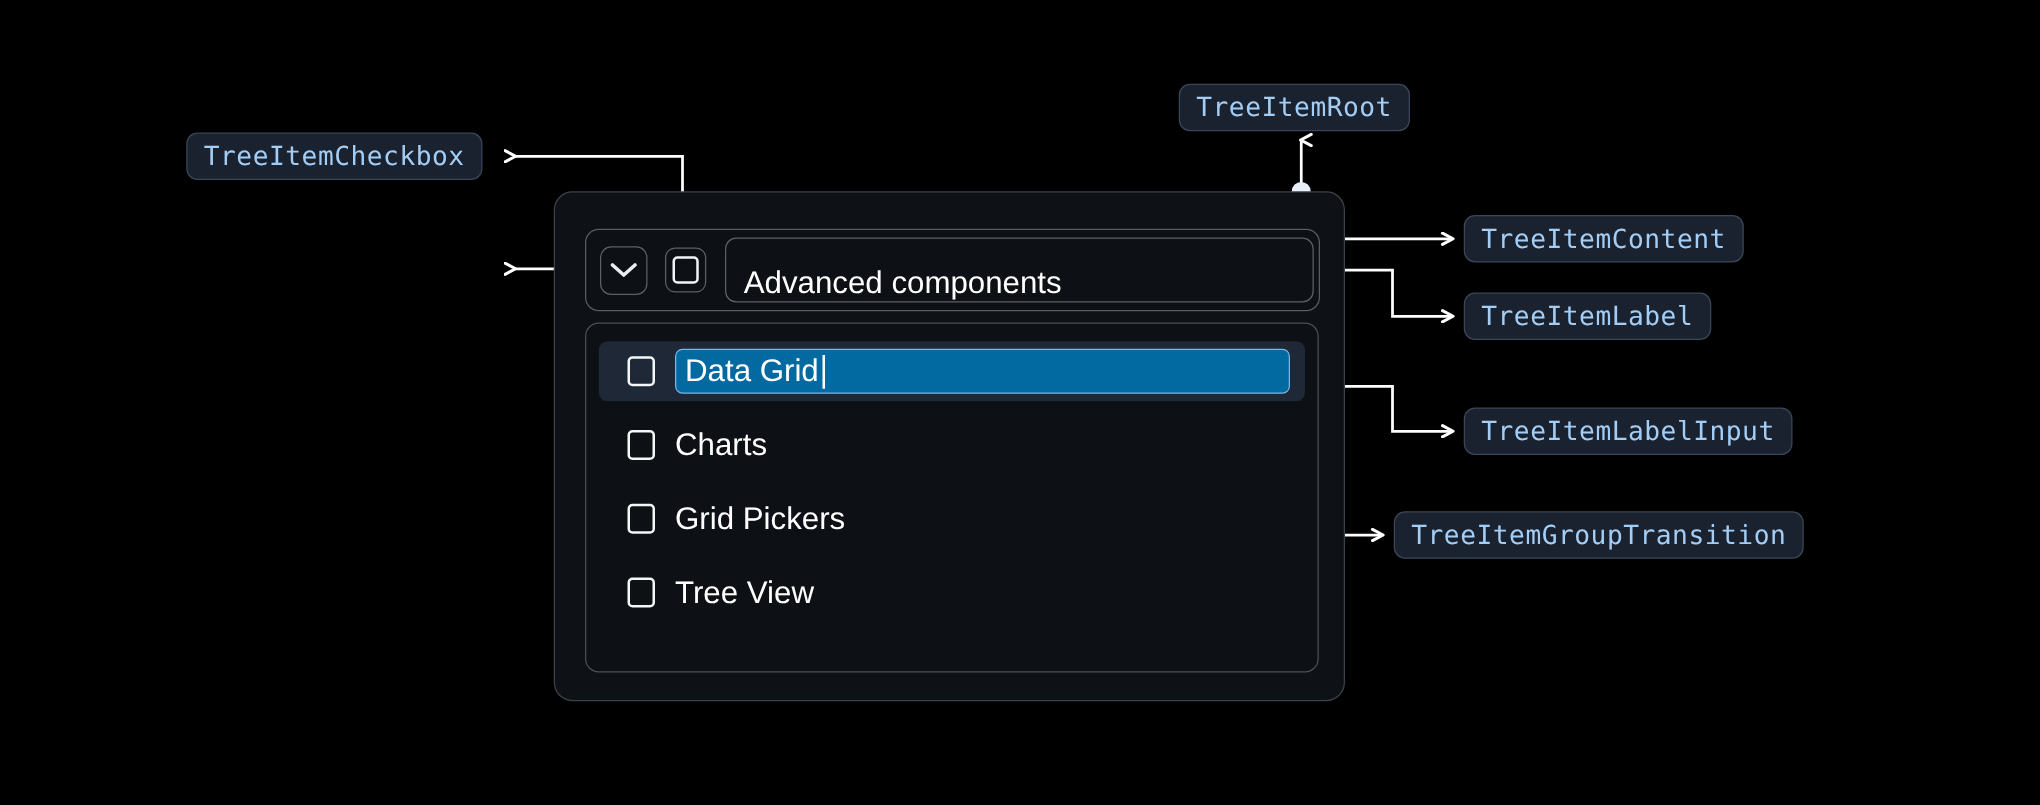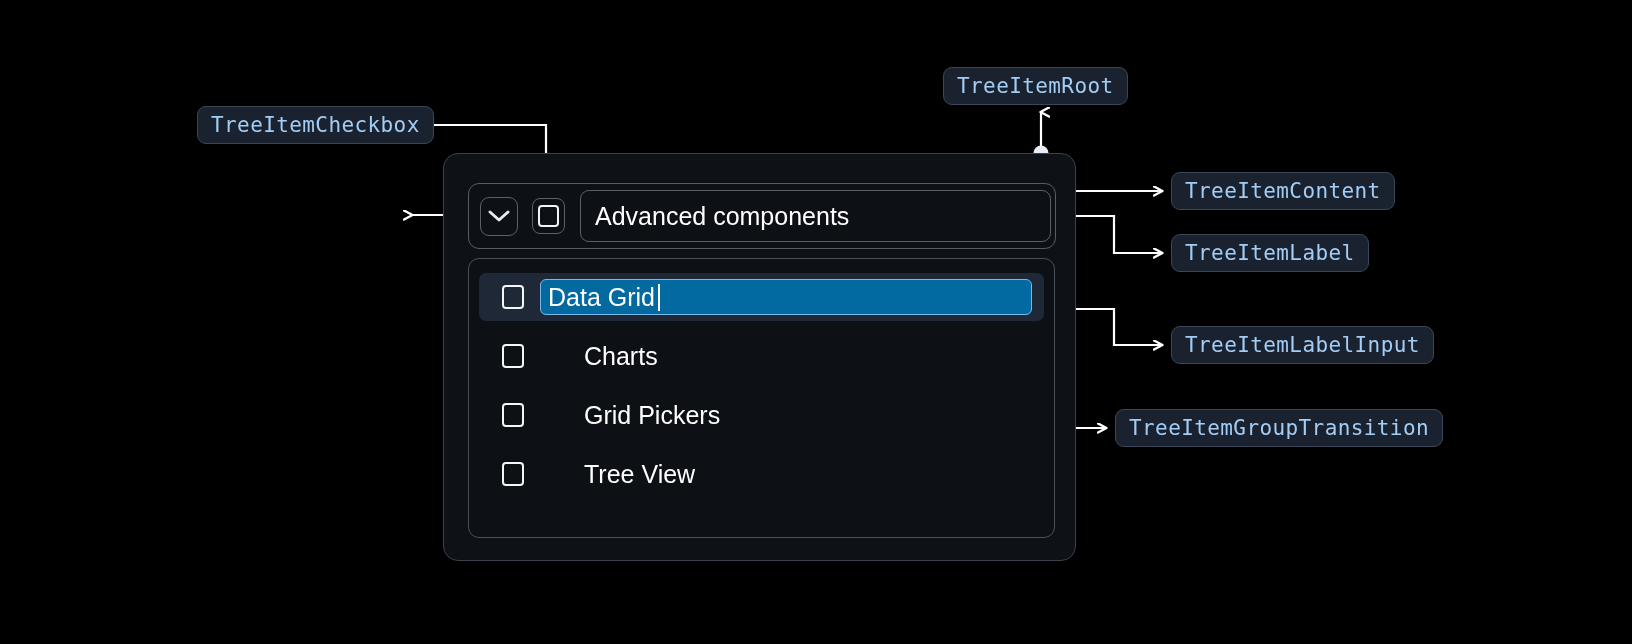--- a/index.html
+++ b/index.html
@@ -74,21 +74,21 @@
     border-radius:4px;
   }
   #tree-label{
     margin-left:15px;
     flex:1 1 auto;
     height:52px;
     margin-right:4px;
     border:1px solid #5a6067;
     border-radius:9px;
     box-sizing:border-box;
-    display:flex;align-items:center;
+    display:flex;align-items:flex-end;
     color:#fff;
     font-size:25px;
     padding-left:14px;
   }
 
   #tree-group{
     position:absolute;
     left:24px;top:104px;width:587px;height:280px;
     background:#0d1115;
     border:1px solid #4a5057;
@@ -97,21 +97,21 @@
     padding-top:14px;
   }
   .tree-row{
     position:relative;
     display:flex;align-items:center;
     height:48px;
     margin:0 10px 0 10px;
     border-radius:7px;
     box-sizing:border-box;
   }
-  .tree-row + .tree-row{margin-top:11px;gap:44px;}
+  .tree-row + .tree-row{margin-top:11px;}
   .tree-row.selected{background:#1e2836;}
   .row-cb{
     margin-left:22px;
     width:24px;height:24px;
     display:flex;align-items:center;justify-content:center;
     flex:0 0 auto;
   }
   .row-text{
     margin-left:15px;
     color:#fff;
@@ -179,21 +179,21 @@
       <circle cx="546" cy="204" r="7.5"></circle>
       <circle cx="478" cy="215" r="7.5"></circle>
       <circle cx="1041" cy="153" r="7.5"></circle>
       <circle cx="1054" cy="191" r="7.5"></circle>
       <circle cx="1042" cy="216" r="7.5"></circle>
       <circle cx="1040" cy="309" r="7.5"></circle>
       <circle cx="1053" cy="428" r="7.5"></circle>
     </g>
   </svg>
 
-  <div class="chip" style="left:149px;top:106px;margin-left:48px;">TreeItemCheckbox</div>
+  <div class="chip" style="left:149px;top:106px;">TreeItemCheckbox</div>
 
 
   <div class="chip" style="left:943px;top:67px;">TreeItemRoot</div>
 
   <div class="chip" style="left:1171px;top:172px;">TreeItemContent</div>
 
   <div class="chip" style="left:1171px;top:234px;text-align:right;">TreeItemLabel</div>
 
   <div class="chip" style="left:1171px;top:326px;">TreeItemLabelInput</div>
 

